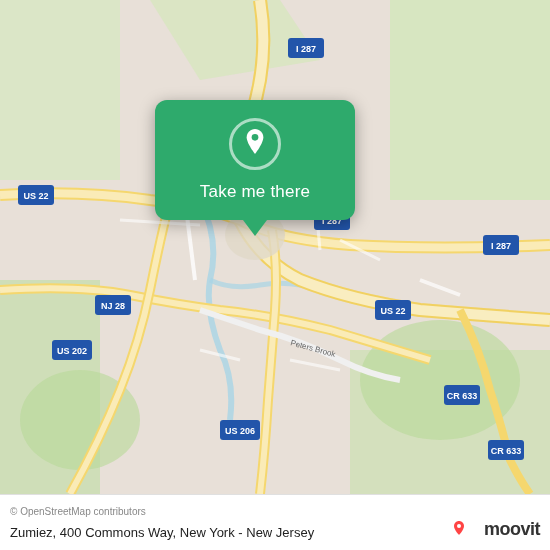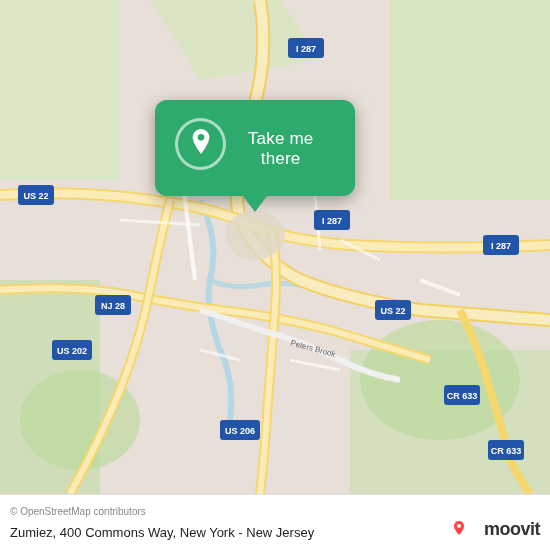--- a/index.html
+++ b/index.html
@@ -31,21 +31,21 @@
 
     
     #popup-card {
       position: absolute;
       top: 100px;
       left: 155px;
       width: 200px;
       background: #2eaa6c;
       border-radius: 12px;
       display: flex;
-      flex-direction: row;
+      flex-direction: column;
       align-items: center;
       padding: 18px 20px 16px 20px;
       box-shadow: 0 4px 16px rgba(0,0,0,0.35);
       z-index: 10;
     }
 
     #popup-icon-circle {
       width: 52px;
       height: 52px;
       border-radius: 50%;

